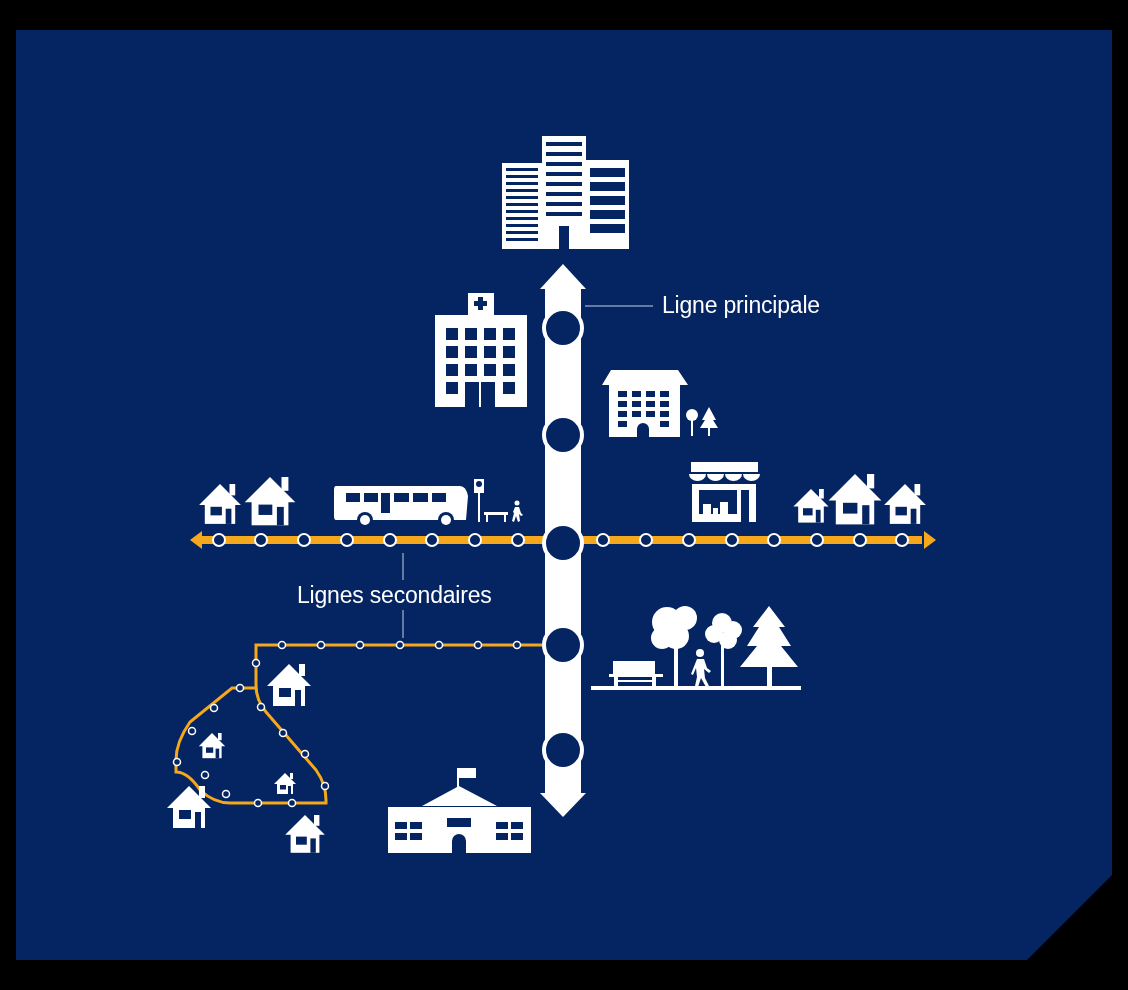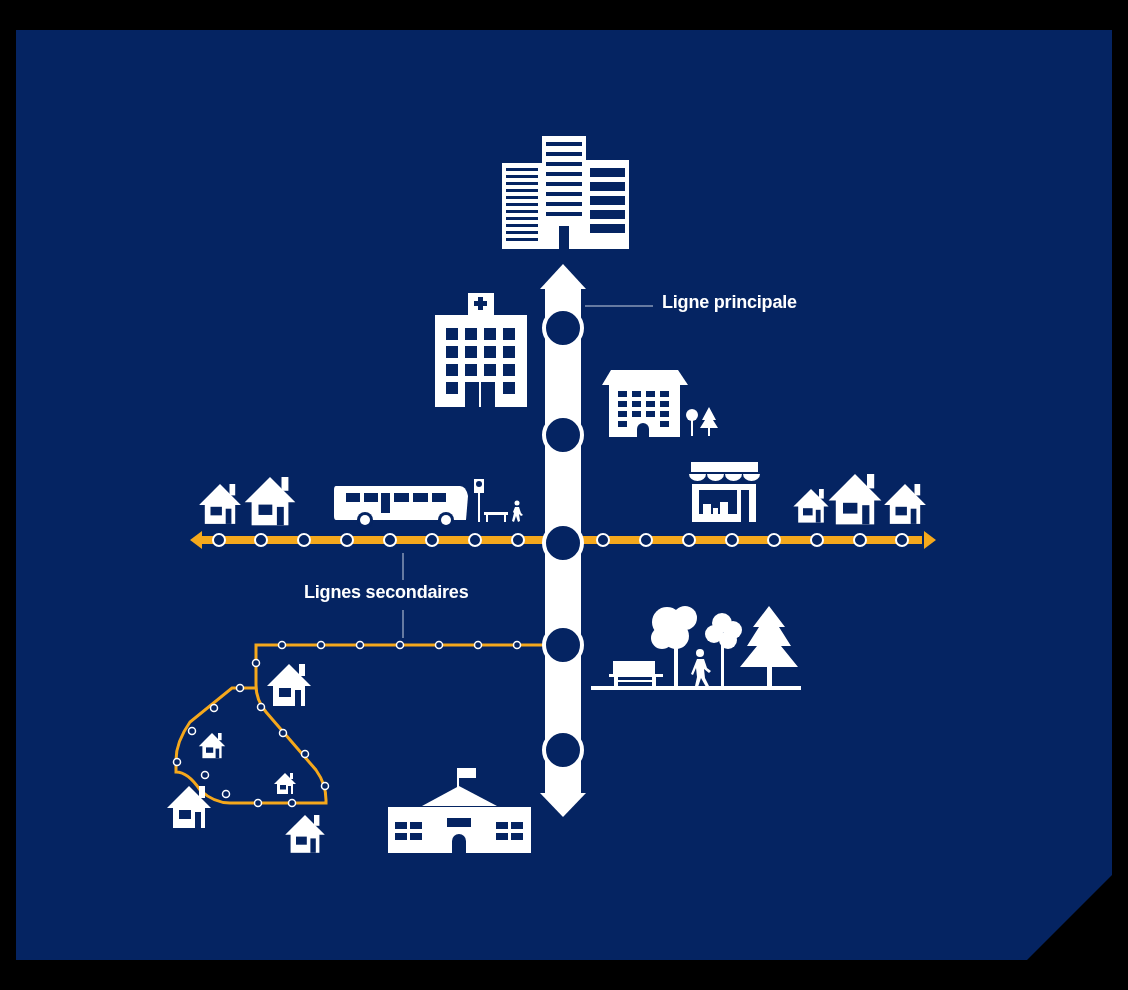--- a/index.html
+++ b/index.html
@@ -1,18 +1,18 @@
 <!DOCTYPE html>
 <html><head>
 <meta charset="utf-8">
 <style>
   html,body{margin:0;padding:0;background:#000;}
   body{width:1128px;height:990px;position:relative;overflow:hidden;font-family:"Liberation Sans","DejaVu Sans",sans-serif;}
   #canvas{position:absolute;left:0;top:0;}
-  .label{position:absolute;color:#fff;font-weight:bold;font-size:18px;letter-spacing:-0.2px;white-space:nowrap;}
+  .label{position:absolute;color:#fff;font-weight:normal;font-size:23px;letter-spacing:-0.2px;white-space:nowrap;}
 </style>
 </head>
 <body>
 
 <svg id="canvas" width="1128" height="990" viewBox="0 0 1128 990">
   <defs>
     <g id="house">
       <polygon points="-22,2 0,-20 22,2" fill="#fff"></polygon>
       <rect x="10" y="-20" width="6" height="12" fill="#fff"></rect>
       <rect x="-16" y="0" width="32" height="22" fill="#fff"></rect>
@@ -276,13 +276,13 @@
       <path d="M452,853 v-12 a7,7 0 0 1 14,0 v12 z"></path>
       <rect x="496" y="822" width="12" height="7"></rect>
         <rect x="511" y="822" width="12" height="7"></rect>
       <rect x="496" y="833" width="12" height="7"></rect>
         <rect x="511" y="833" width="12" height="7"></rect>
     </g>
   </g>
 </svg>
 
 <div class="label" style="left:662px;top:292px;">Ligne principale</div>
-<div class="label" style="left:304px;top:582px;">Lignes secondaires</div>
+<div class="label" style="left:297px;top:582px;">Lignes secondaires</div>
 
 </body></html>

